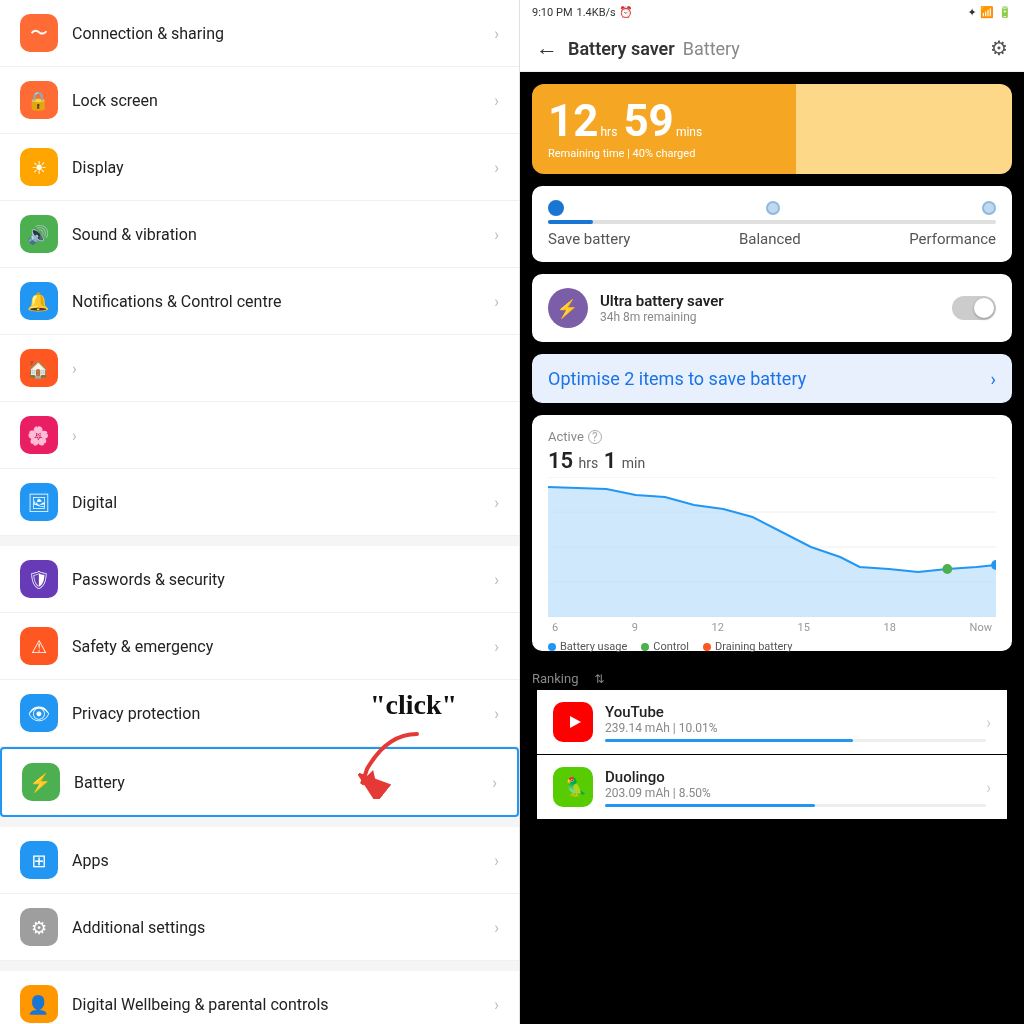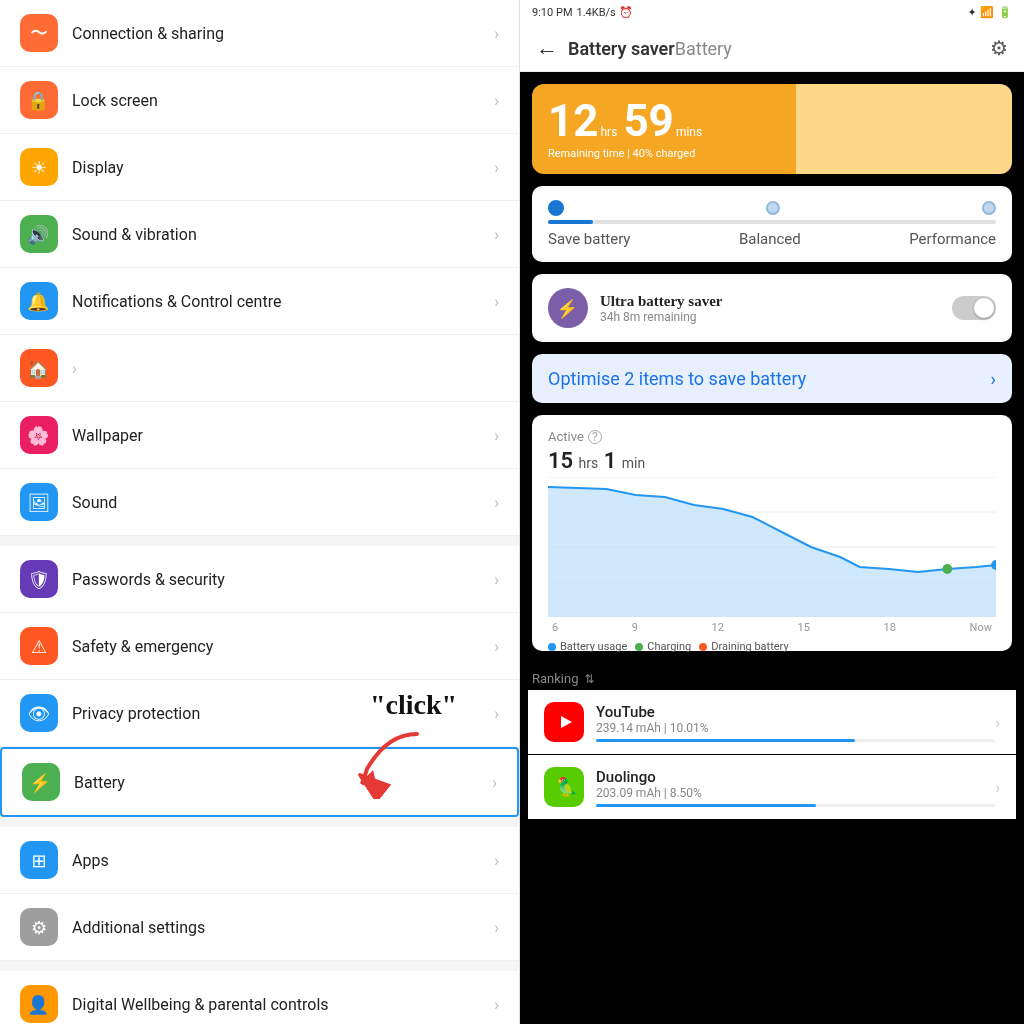--- a/index.html
+++ b/index.html
@@ -74,21 +74,21 @@
     .top-bar .back-btn {
       font-size: 22px;
       color: #333;
       cursor: pointer;
       margin-right: 10px;
     }
     .top-bar .title-battery-saver {
       font-size: 18px;
       font-weight: 600;
       color: #333;
-      margin-right: 0;
+      margin-right: 8px;
     }
     .top-bar .title-battery {
       font-size: 18px;
       color: #888;
     }
     .top-bar .gear-btn {
       margin-left: auto;
       font-size: 20px;
       color: #555;
       cursor: pointer;
@@ -206,21 +206,21 @@
     }
     .ultra-icon {
       width: 40px; height: 40px;
       border-radius: 50%;
       background: #7b5ea7;
       display: flex; align-items: center; justify-content: center;
       margin-right: 12px;
       flex-shrink: 0;
     }
     .ultra-text { flex: 1; }
-    .ultra-title { font-size: 15px; font-weight: 600; color: #222; font-family: Liberation Serif, serif; }
+    .ultra-title { font-size: 15px; font-weight: 600; color: #222; }
     .ultra-sub { font-size: 12px; color: #888; }
     .toggle {
       width: 44px; height: 24px;
       background: #ccc;
       border-radius: 12px;
       position: relative;
       cursor: pointer;
     }
     .toggle-knob {
       width: 20px; height: 20px;
@@ -279,51 +279,51 @@
     .chart-svg { width: 100%; height: 140px; }
     .chart-time-labels {
       display: flex;
       justify-content: space-between;
       padding: 0 4px;
       font-size: 11px;
       color: #999;
     }
     .chart-legend {
       display: flex;
-      gap: 8px;
+      gap: 14px;
       padding: 6px 0 0;
       flex-wrap: wrap;
     }
     .legend-item {
       display: flex;
       align-items: center;
       gap: 4px;
       font-size: 11px;
       color: #555;
     }
     .legend-dot {
       width: 8px; height: 8px;
       border-radius: 50%;
     }
 
     
     .ranking-header {
       padding: 8px 12px 4px;
       display: flex;
       align-items: center;
-      gap: 6px;
+      gap: 16px;
       font-size: 13px;
       color: #888;
     }
     .app-row {
       background: #fff;
       display: flex;
       align-items: center;
       padding: 12px 16px;
-      margin: 0 8px 1px;
+      margin: 0 17px 1px;
       cursor: pointer;
     }
     .app-icon-wrap {
       width: 40px; height: 40px;
       border-radius: 10px;
       margin-right: 12px;
       flex-shrink: 0;
       display: flex; align-items: center; justify-content: center;
       overflow: hidden;
     }
@@ -371,26 +371,25 @@
       <div class="icon-wrap" style="background: rgb(33, 150, 243); color: rgb(255, 255, 255); font-size: 18px;">🔔</div>
       <span class="item-label">Notifications &amp; Control centre</span>
       <span class="chevron">›</span>
     </div>
     <div class="settings-item">
       <div class="icon-wrap" style="background: rgb(255, 87, 34); color: rgb(255, 255, 255); font-size: 18px;">🏠</div>
       <span class="chevron">›</span>
     </div>
     <div class="settings-item">
       <div class="icon-wrap" style="background: rgb(233, 30, 99); color: rgb(255, 255, 255); font-size: 18px;">🌸</div>
-      <span class="item-label">Wallpaper</span>
       <span class="chevron">›</span>
     </div>
     <div class="settings-item">
       <div class="icon-wrap" style="background: rgb(33, 150, 243); color: rgb(255, 255, 255); font-size: 18px;">🖼</div>
-      <span class="item-label">Sound</span>
+      <span class="item-label">Digital</span>
       <span class="chevron">›</span>
     </div>
     <div class="section-divider"></div>
     <div class="settings-item">
       <div class="icon-wrap" style="background: rgb(103, 58, 183); color: rgb(255, 255, 255); font-size: 18px;">🛡</div>
       <span class="item-label">Passwords &amp; security</span>
       <span class="chevron">›</span>
     </div>
     <div class="settings-item">
       <div class="icon-wrap" style="background: rgb(255, 87, 34); color: rgb(255, 255, 255); font-size: 18px;">⚠</div>
@@ -540,21 +539,21 @@
         <span>18</span>
         <span>Now</span>
       </div>
       <div class="chart-legend">
         <div class="legend-item">
           <div class="legend-dot" style="background:#2196F3;"></div>
           <span>Battery usage</span>
         </div>
         <div class="legend-item">
           <div class="legend-dot" style="background:#4CAF50;"></div>
-          <span>Charging</span>
+          <span>Control</span>
         </div>
         <div class="legend-item">
           <div class="legend-dot" style="background:#FF5722;"></div>
           <span>Draining battery</span>
         </div>
       </div>
     </div>
   </div>
 
   <div class="ranking-header">

